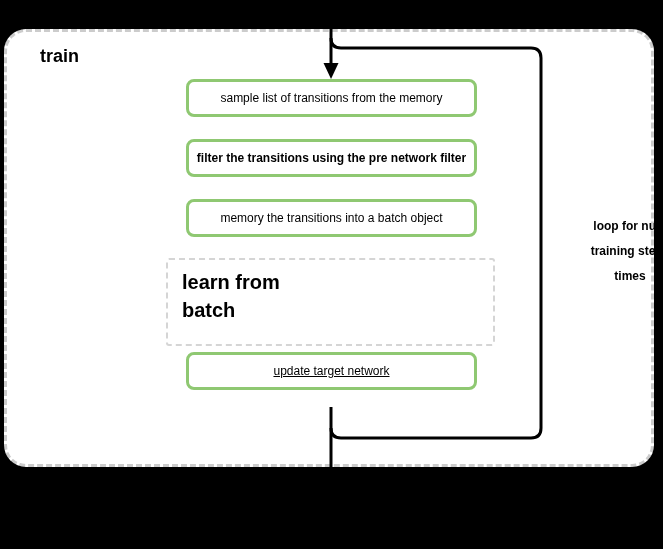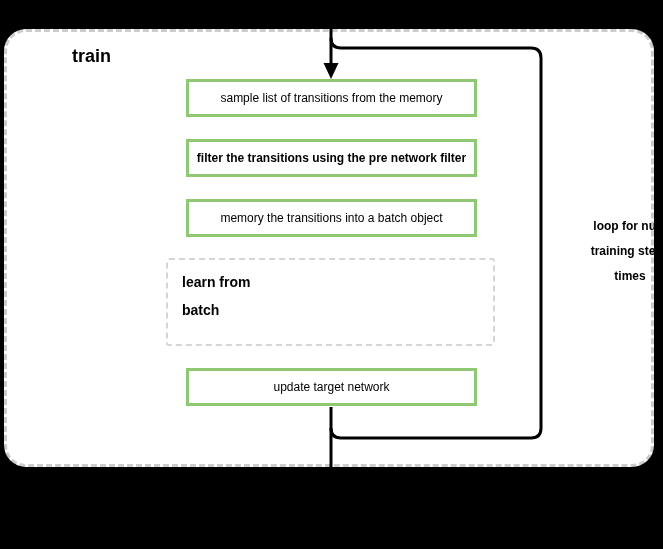--- a/index.html
+++ b/index.html
@@ -28,63 +28,62 @@
     z-index: 1;
   }
   #train-label {
     position: absolute;
     left: 40px;
     top: 46px;
     font-size: 18px;
     font-weight: bold;
     color: #000000;
     z-index: 3;
-    margin-left: 32px;
   }
   #flow-svg {
     position: absolute;
     left: 0;
     top: 0;
     width: 663px;
     height: 549px;
     z-index: 2;
     pointer-events: none;
   }
   .process {
     position: absolute;
     left: 186px;
     width: 291px;
     height: 38px;
     box-sizing: border-box;
     background: #ffffff;
     border: 3px solid #8fc872;
-    border-radius: 0;
+    border-radius: 8px;
     display: flex;
     align-items: center;
     justify-content: center;
     text-align: center;
     font-size: 12px;
     color: #000000;
     z-index: 3;
   }
   #step-sample  { top: 79px; }
   #step-filter  { top: 139px; }
   #step-convert { top: 199px; }
-  #step-update  { top: 368px; }
+  #step-update  { top: 352px; text-decoration: underline; }
   #step-learn {
     position: absolute;
     left: 166px;
     top: 258px;
     width: 329px;
     height: 88px;
     box-sizing: border-box;
     background: #ffffff;
     border: 2px dashed #d5d5d5;
     border-radius: 3px;
-    font-size: 14px;
+    font-size: 20px;
     font-weight: bold;
     line-height: 28px;
     color: #000000;
     padding: 8px 0 0 14px;
     white-space: pre-line;
     z-index: 3;
   }
   #loop-label {
     position: absolute;
     left: 543px;

